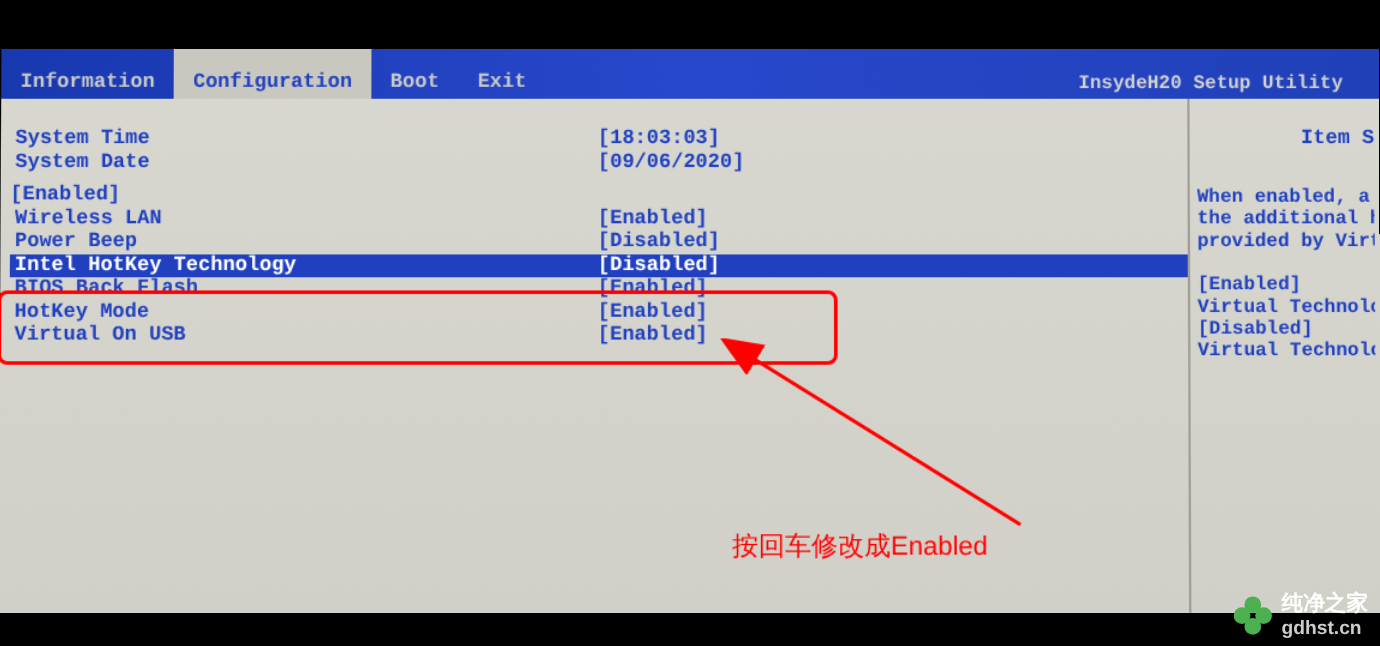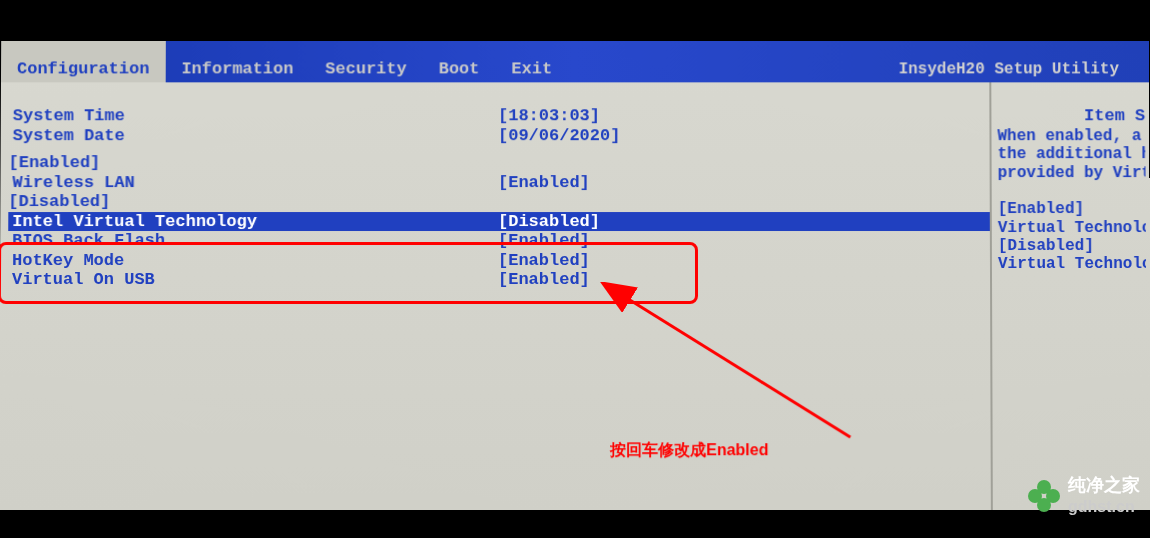--- a/index.html
+++ b/index.html
@@ -63,21 +63,21 @@
       position: relative;
     }
     .side-panel {
       width: 160px;
       border-left: 2px solid #a0a098;
       padding: 24px 4px 0 6px;
     }
     .side-title {
       text-align: right;
       color: #2040c0;
-      margin-bottom: 2px;
+      margin-bottom: 30px;
     }
     .side-text {
       color: #2040c0;
       font-size: 16px;
       line-height: 1.15;
       white-space: nowrap;
       overflow: hidden;
     }
     .side-group {
       margin-top: 18px;
@@ -108,27 +108,27 @@
       border-radius: 8px;
       pointer-events: none;
     }
     .arrow-svg {
       position: absolute;
       pointer-events: none;
     }
     .annotation-text {
       position: absolute;
       color: #ff0000;
-      font-size: 16px;
+      font-size: 22px;
       font-family: 'Microsoft YaHei', sans-serif;
-      font-weight: bold;
+      font-weight: normal;
     }
     .watermark {
       position: absolute;
-      bottom: 22px;
+      bottom: 5px;
       right: 10px;
       display: flex;
       align-items: center;
       gap: 8px;
       z-index: 100;
     }
     .watermark-logo {
       width: 32px;
       height: 32px;
       position: relative;
@@ -153,23 +153,22 @@
     .watermark-sub {
       font-size: 16px;
       color: #ccc;
     }
   </style>
 </head>
 <body>
 
 <div class="bios-screen">
   <div class="menu-bar">
+    <div class="tab">Information</div>
     <div class="tab active">Configuration</div>
-    <div class="tab">Information</div>
-    <div class="tab">Security</div>
     <div class="tab">Boot</div>
     <div class="tab">Exit</div>
     <div class="utility-title">InsydeH20 Setup Utility</div>
   </div>
 
   <div class="content-area">
     <div class="main-panel">
       <div class="setting-row">
         <div class="setting-label">System Time</div>
         <div class="setting-value">[18:03:03]</div>
@@ -180,24 +179,25 @@
       </div>
       <div class="gap"></div>
       <div class="setting-row">
         <div class="setting-value">[Enabled]</div>
       </div>
       <div class="setting-row">
         <div class="setting-label">Wireless LAN</div>
         <div class="setting-value">[Enabled]</div>
       </div>
       <div class="setting-row">
+        <div class="setting-label">Power Beep</div>
         <div class="setting-value">[Disabled]</div>
       </div>
       <div class="setting-row highlighted">
-        <div class="setting-label">Intel Virtual Technology</div>
+        <div class="setting-label">Intel HotKey Technology</div>
         <div class="setting-value">[Disabled]</div>
       </div>
       <div class="setting-row">
         <div class="setting-label">BIOS Back Flash</div>
         <div class="setting-value">[Enabled]</div>
       </div>
       <div class="setting-row">
         <div class="setting-label">HotKey Mode</div>
         <div class="setting-value">[Enabled]</div>
       </div>

